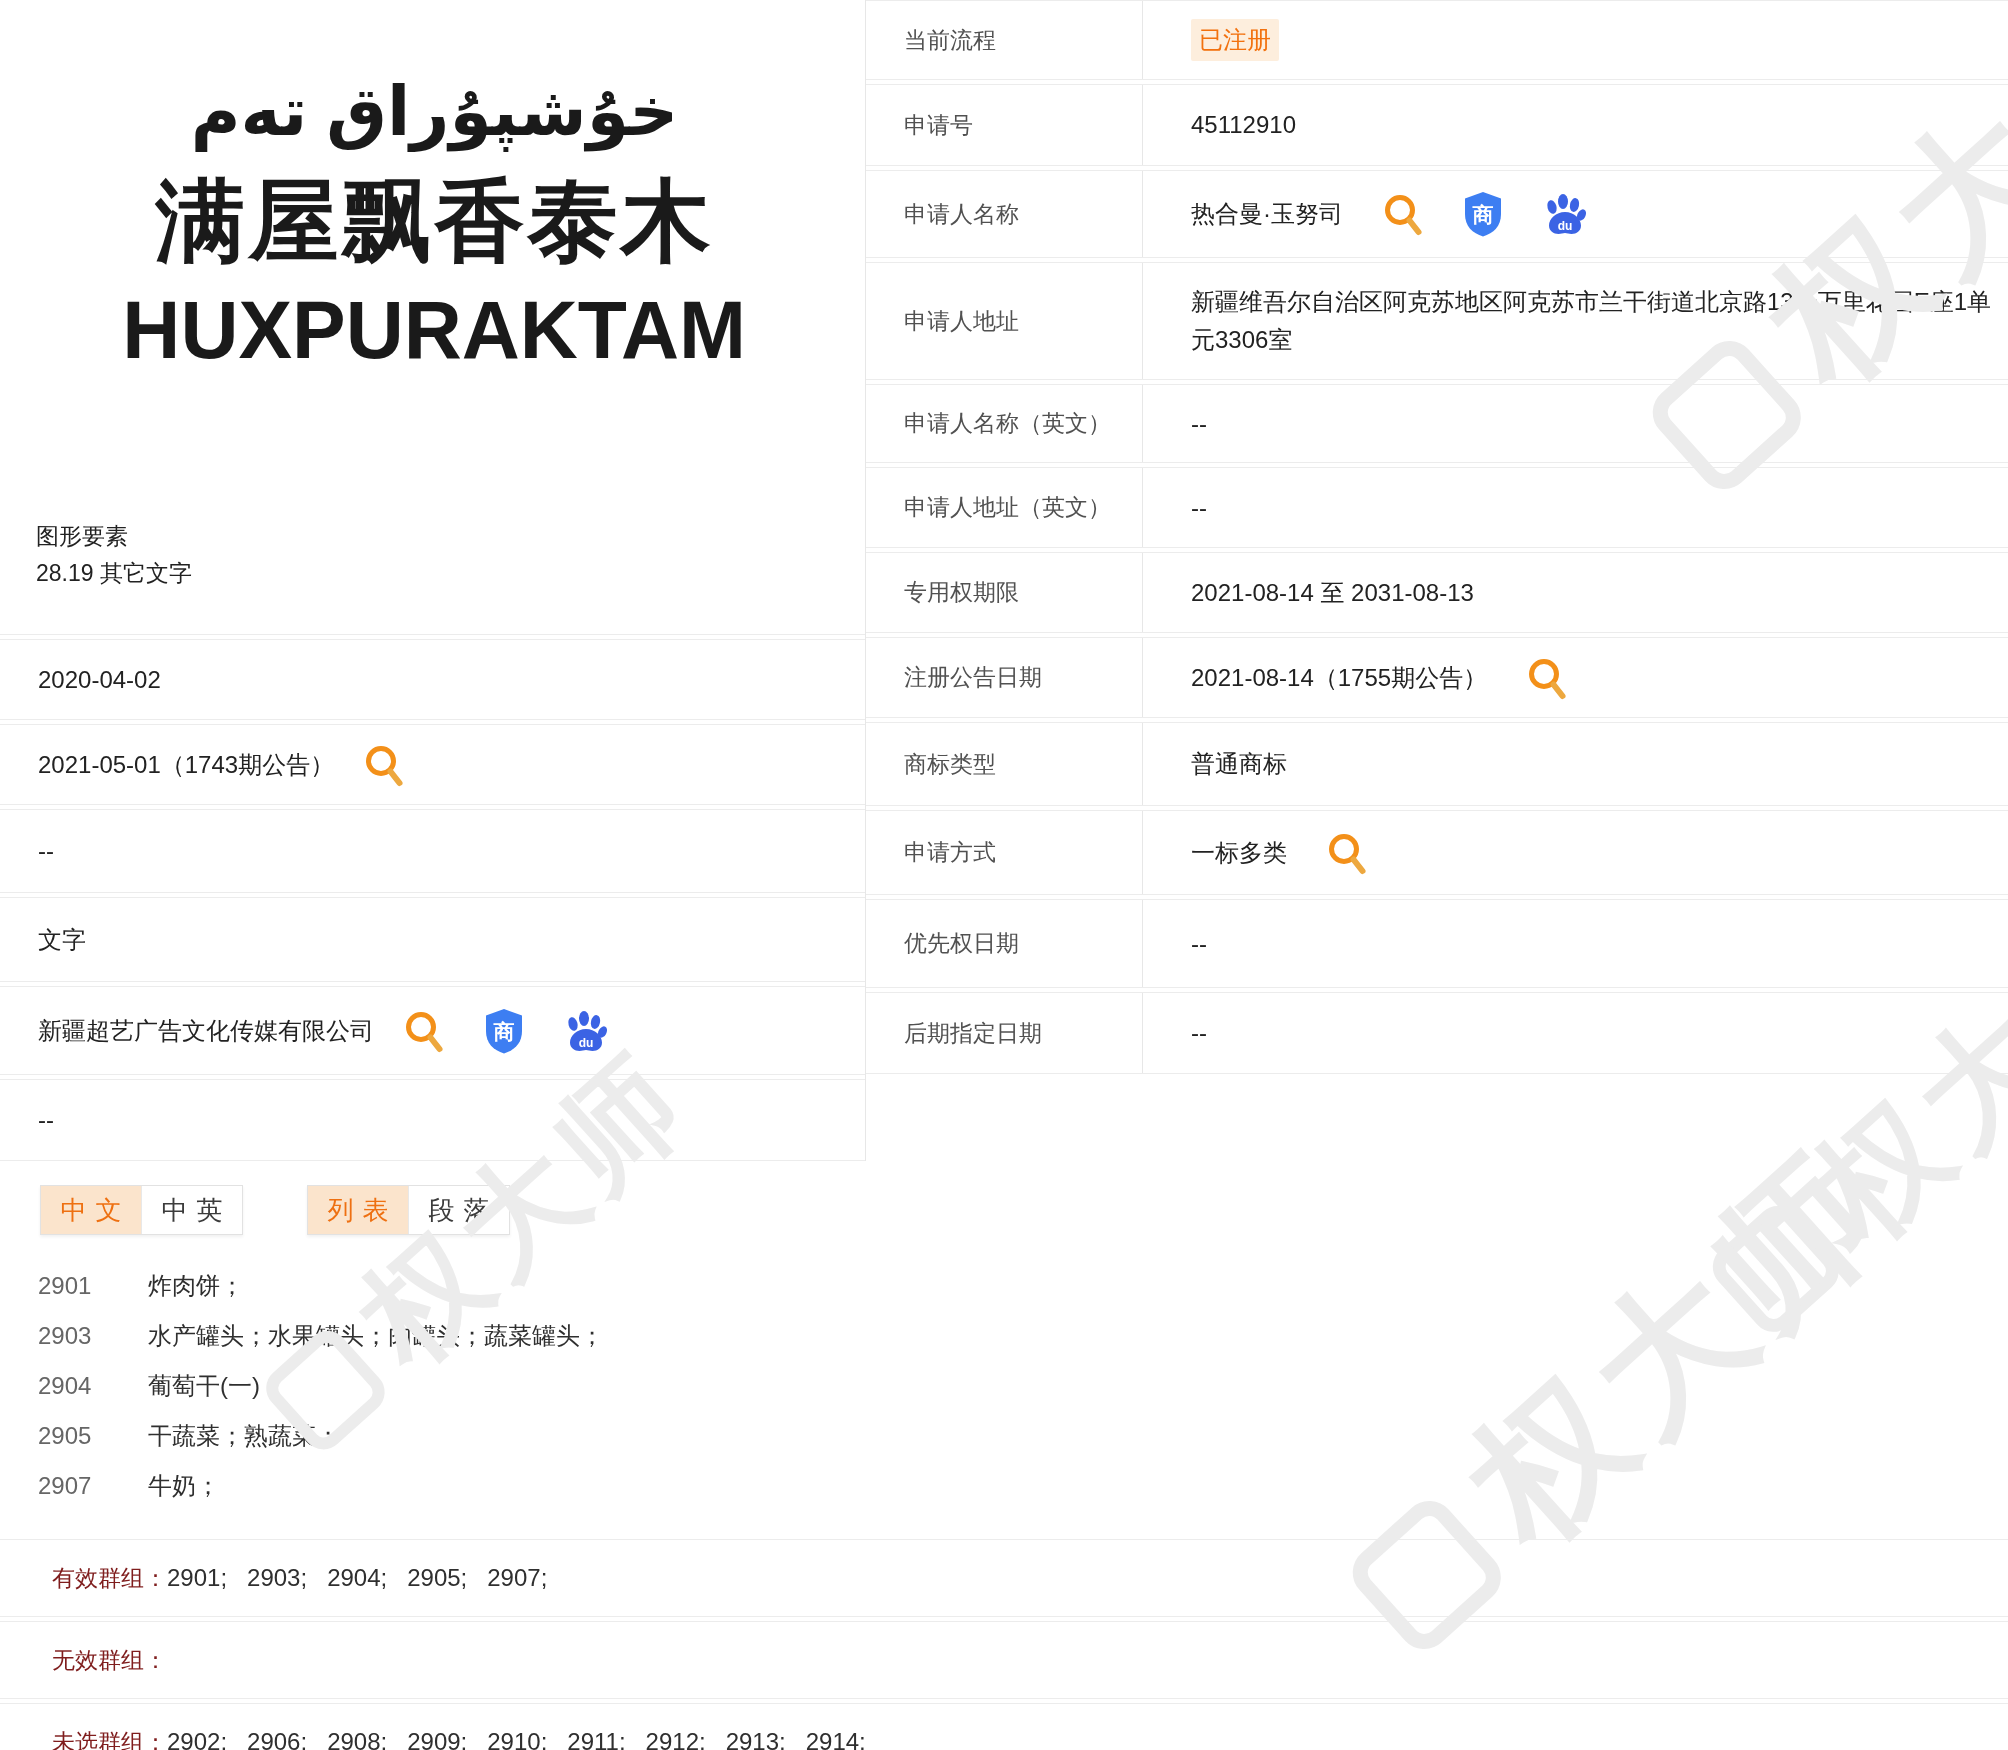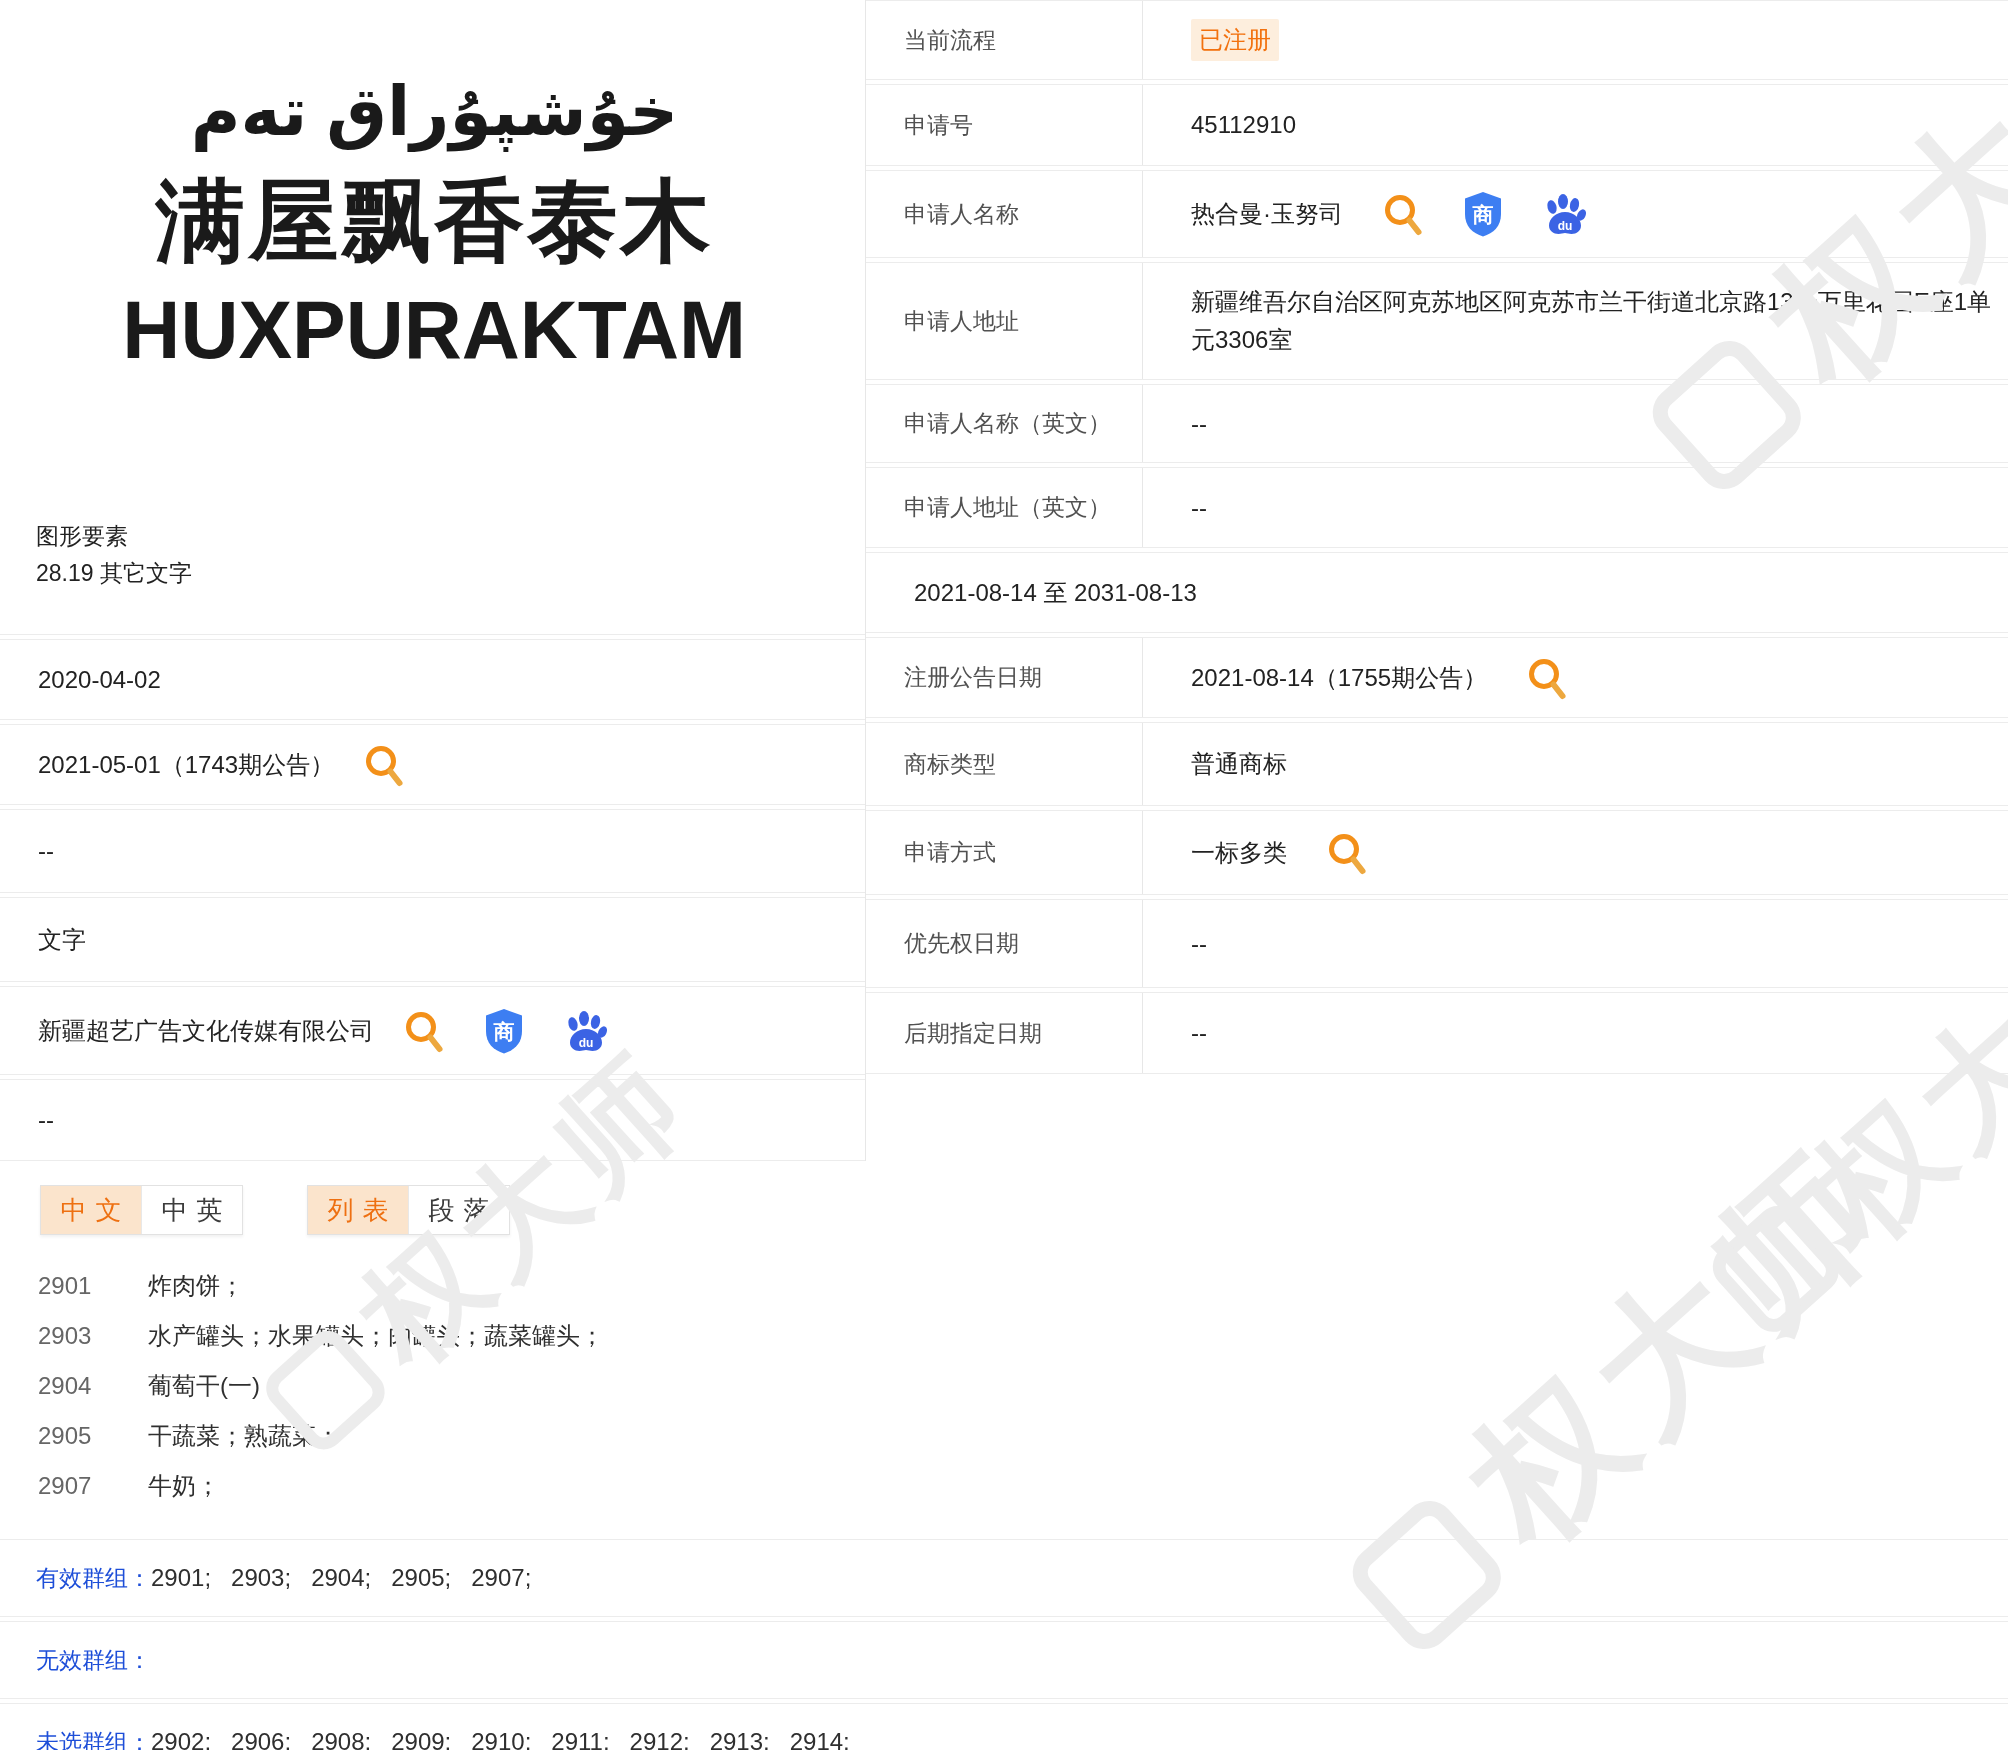--- a/index.html
+++ b/index.html
@@ -41,21 +41,21 @@
        background:#fff;letter-spacing:0.35em;text-indent:0.35em;cursor:pointer;}
   .tab + .tab{border-left:1px solid #e8e8e8;}
   .tab.active{background:#fbe4cc;color:#ee7011;border-left:none;}
   .goods{margin-top:26px;}
   .goods-row{height:50px;display:flex;align-items:center;margin-left:38px;font-size:24px;}
   .g-code{width:110px;color:#666;}
   .g-text{color:#2f2f2f;}
   .groups{margin-top:28px;}
   .group-row{height:78px;background:#fff;border-top:1px solid #ececec;border-bottom:1px solid #ececec;
              box-sizing:border-box;display:flex;align-items:center;margin-bottom:4px;}
-  .grp-label{margin-left:36px;font-size:23px;color:#1d4ed8;flex-shrink:0;}
+  .grp-label{margin-left:52px;font-size:23px;color:#7f1d1d;flex-shrink:0;}
   .grp-value{font-size:24px;color:#2f2f2f;white-space:pre-wrap;}
 
   
   .wm{position:absolute;display:flex;align-items:center;gap:34px;transform:rotate(-42deg);
       z-index:6;pointer-events:none;color:#ececec;}
   .wm-logo{width:120px;height:120px;border:15px solid #ececec;border-radius:26px;box-sizing:border-box;flex-shrink:0;}
   .wm-text{font-size:150px;font-weight:bold;letter-spacing:12px;white-space:nowrap;}
 </style>
 </head>
 <body>
@@ -183,20 +183,21 @@
         <div class="r-label">申请人名称（英文）</div>
         <div class="r-value">--</div>
       </div>
 
       <div class="row" style="height:81px;">
         <div class="r-label">申请人地址（英文）</div>
         <div class="r-value">--</div>
       </div>
 
       <div class="row" style="height:81px;">
+        <div class="r-label">专用权期限</div>
         <div class="r-value">2021-08-14 至 2031-08-13</div>
       </div>
 
       <div class="row" style="height:81px;">
         <div class="r-label">注册公告日期</div>
         <div class="r-value">
           <span>2021-08-14（1755期公告）</span>
           <span class="icon">
             <svg width="40" height="44" viewBox="0 0 40 44">
                 <circle cx="17" cy="18" r="12.5" fill="none" stroke="#f39019" stroke-width="5"></circle>

